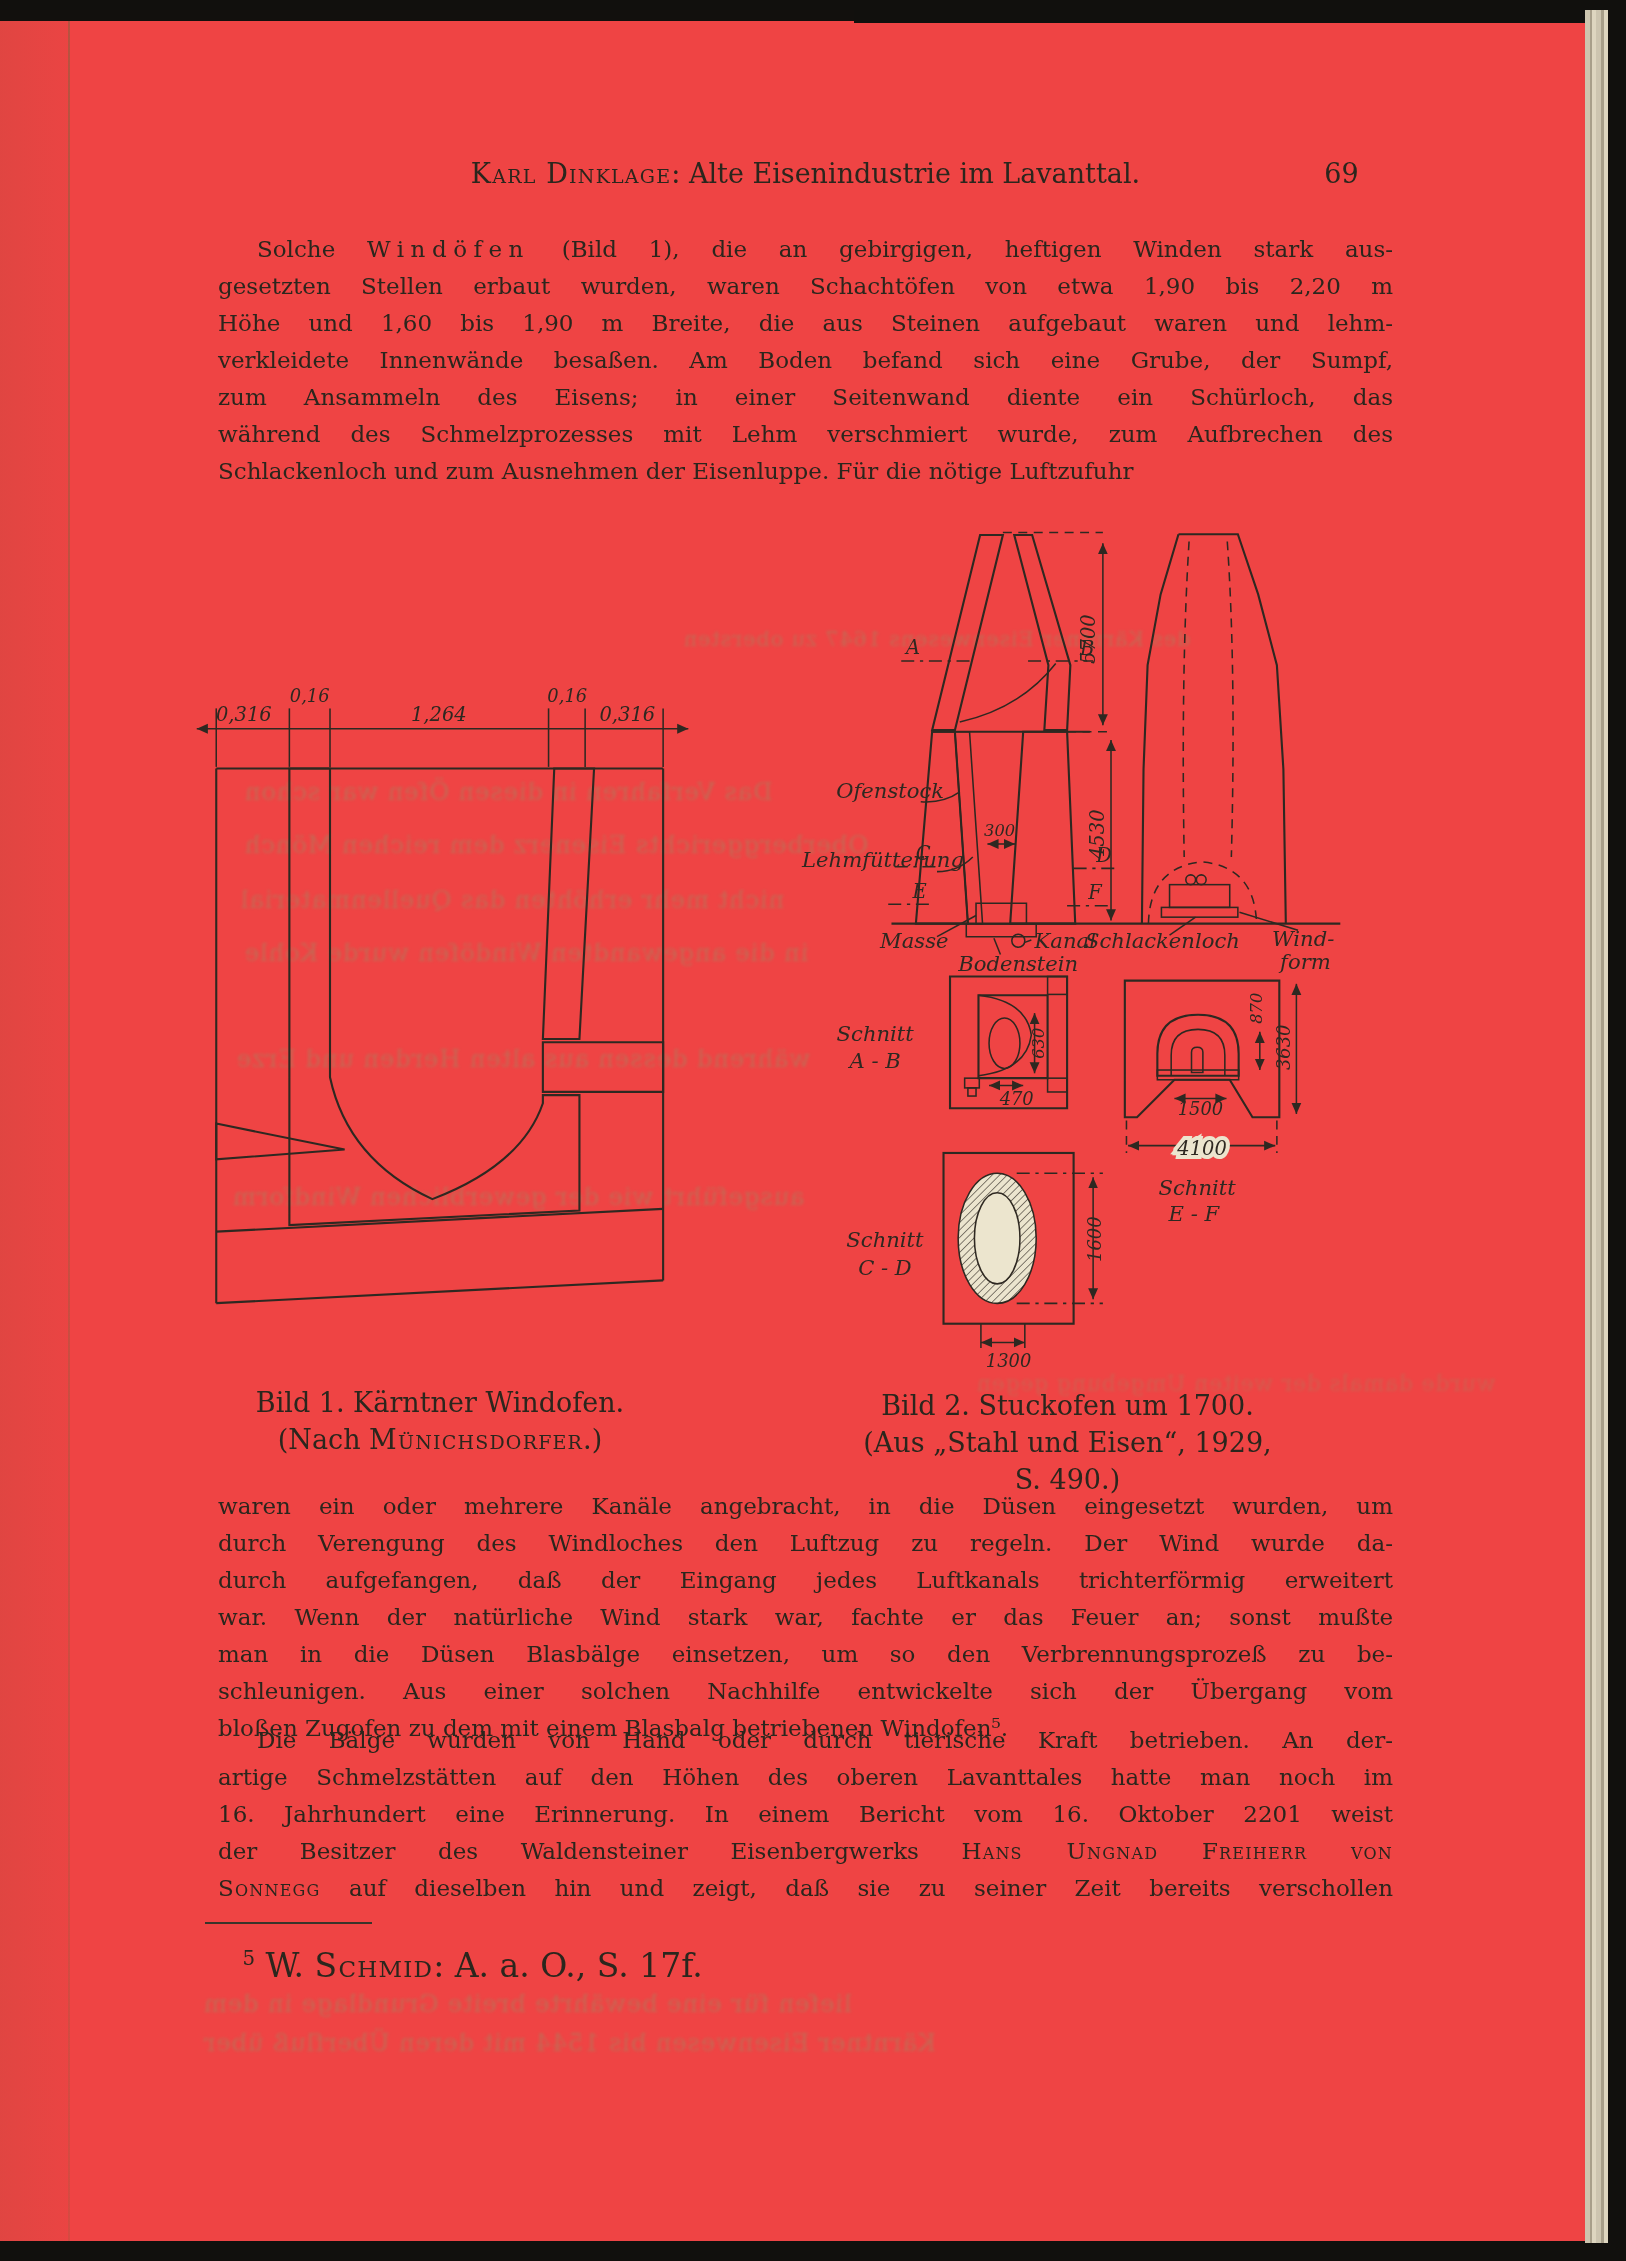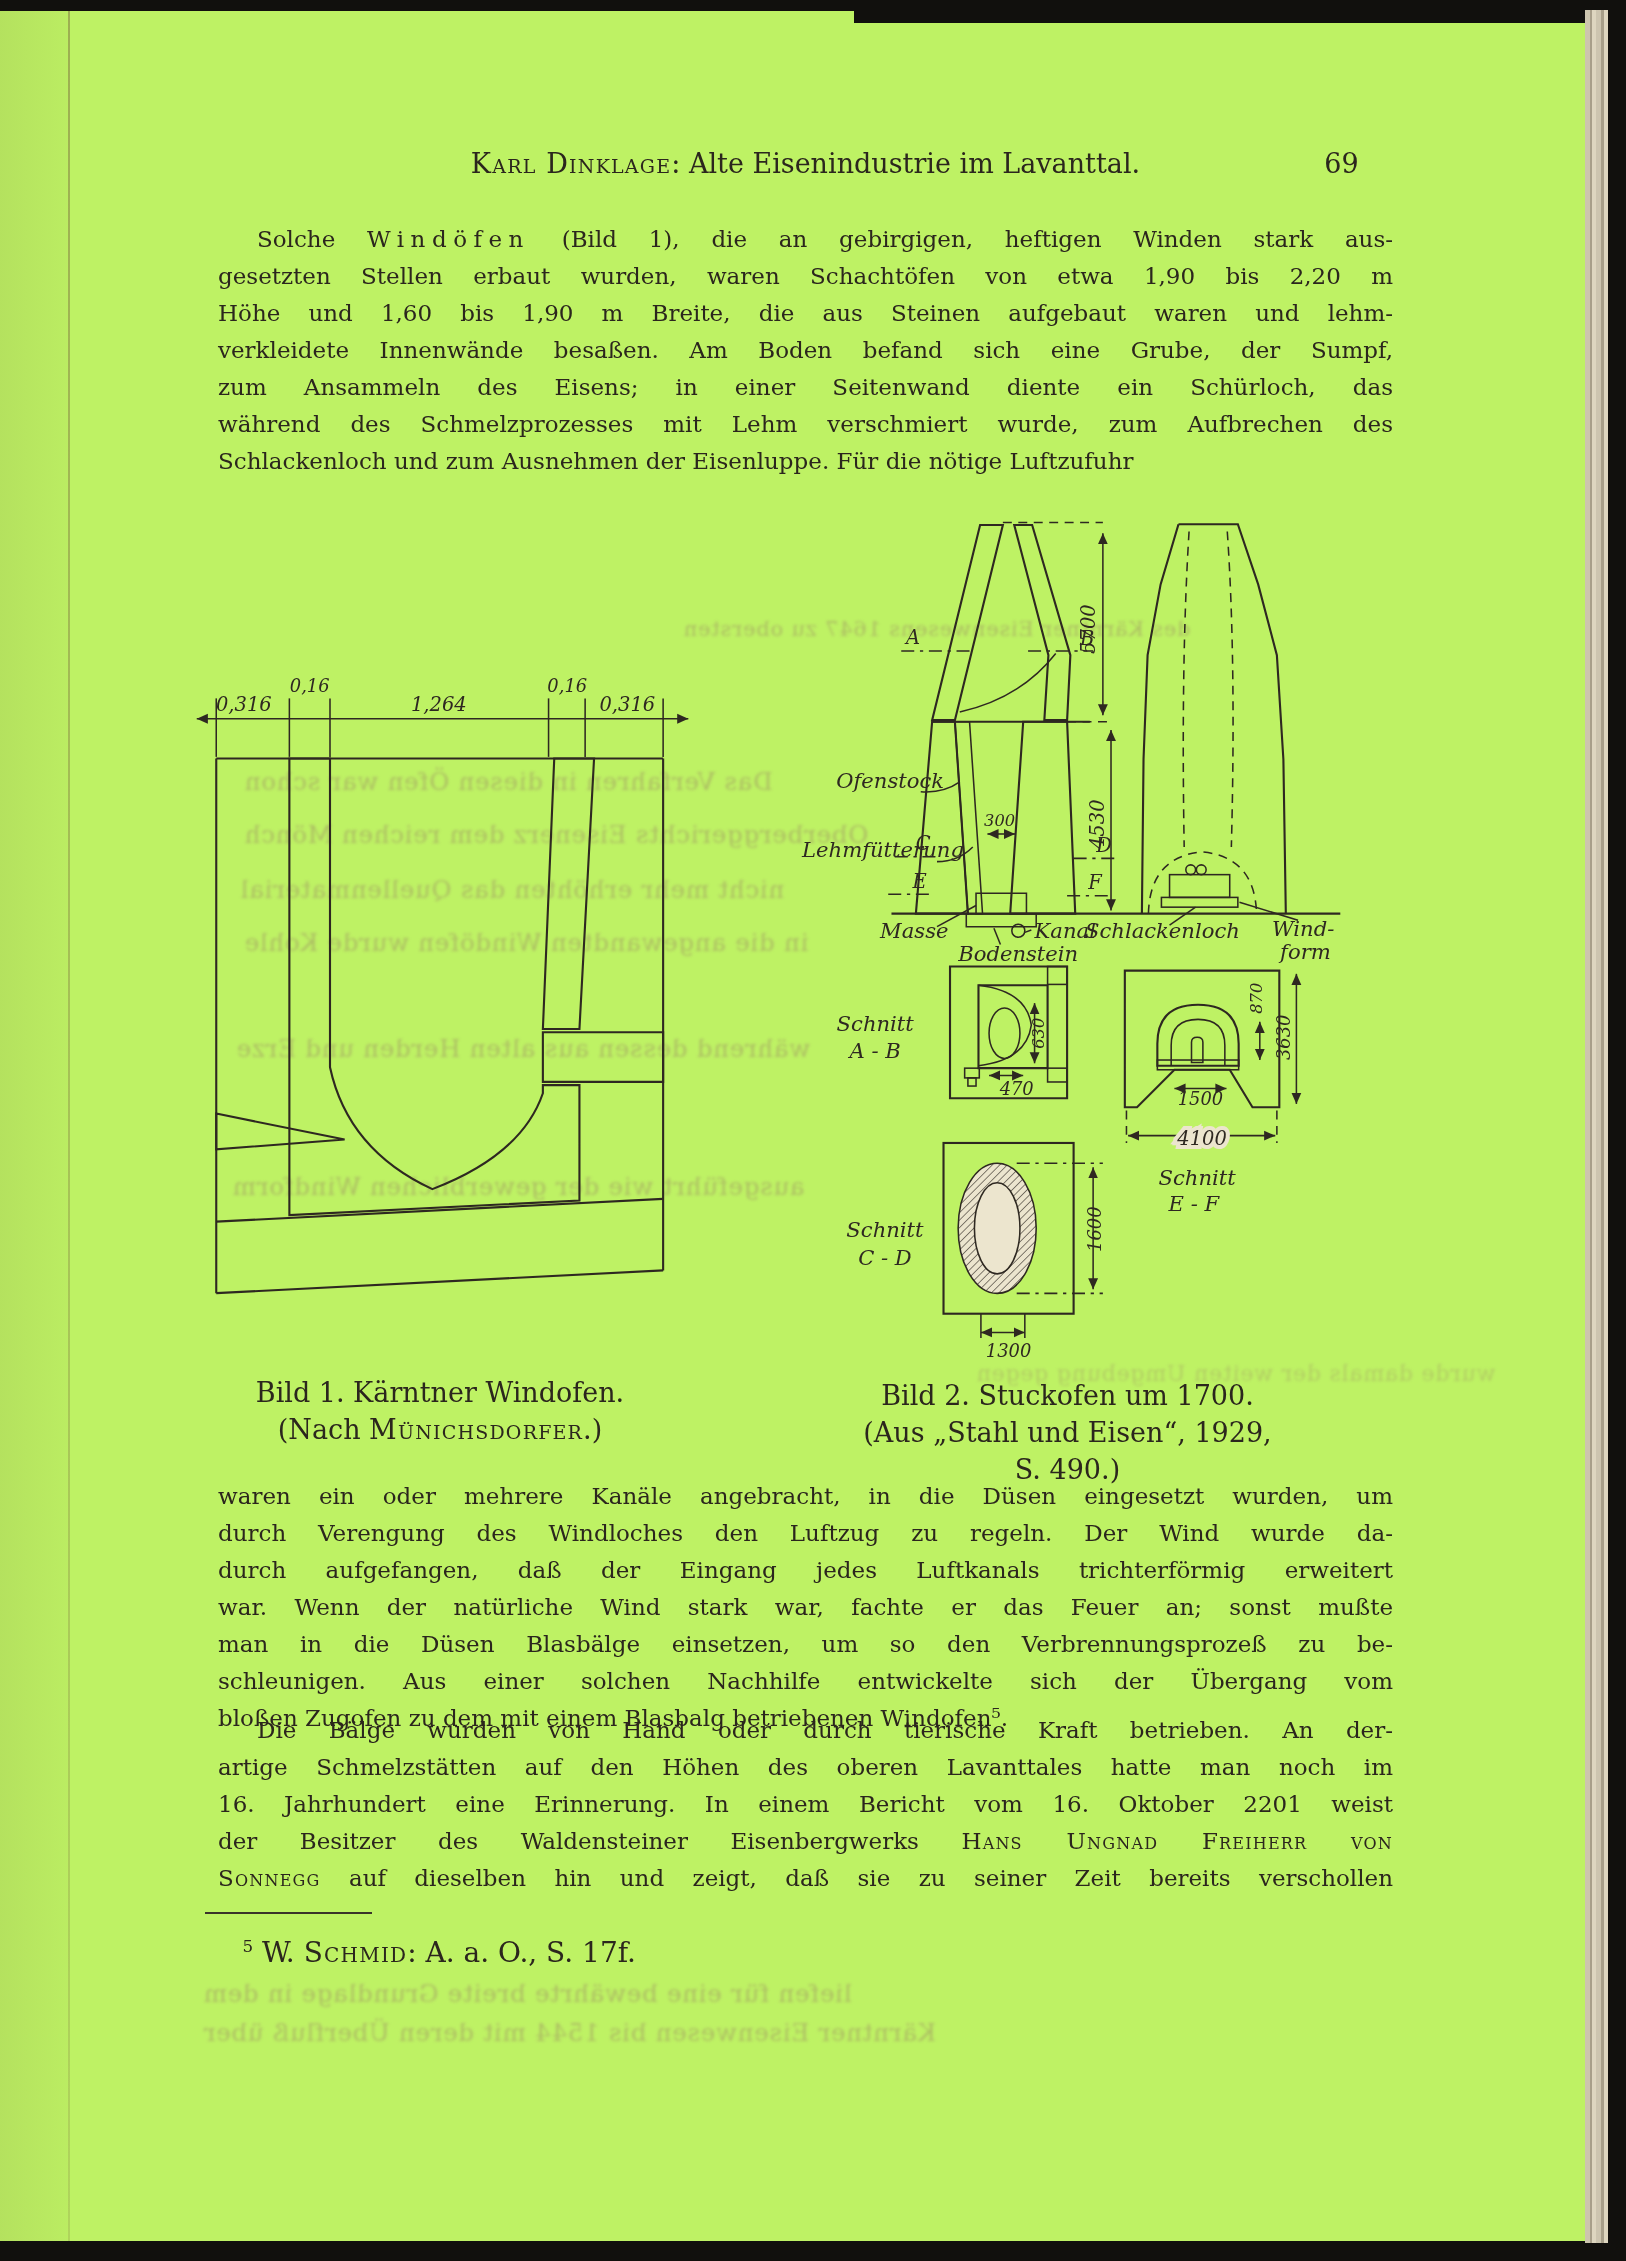--- a/index.html
+++ b/index.html
@@ -1,17 +1,17 @@
 <!DOCTYPE html>
 <html style="font-size:13px"><head>
 <meta charset="utf-8">
 <style>
   html,body{margin:0;padding:0;}
   body{width:1626px;height:2261px;position:relative;background:#12100d;font-family:"DejaVu Serif",serif;}
-  #sheet{position:absolute;left:0;top:11px;width:1608px;height:2234px;background:#bef264;overflow:hidden;}
+  #sheet{position:absolute;left:0;top:21px;width:1608px;height:2234px;background:#ef4444;overflow:hidden;}
   #gutter{position:absolute;left:0;top:0;width:70px;height:100%;background:linear-gradient(90deg,rgba(95,80,45,.10),rgba(95,80,45,.03));}
   #crease{position:absolute;left:68px;top:0;width:2.4px;height:100%;background:linear-gradient(180deg,rgba(120,100,60,.45),rgba(120,100,60,.18));}
   #edge-stack{position:absolute;right:18px;top:9.8px;width:23px;height:2233px;background:repeating-linear-gradient(90deg,#cdc5af 0 4.9px,#a89f89 4.9px 7.3px,#ded6bf 7.3px 11.4px);}
   .black-band{position:absolute;background:#11100d;}
   .txt{position:absolute;color:#2b261d;}
   .bl{width:1175px;line-height:37px;font-size:23px;text-align:justify;text-align-last:justify;white-space:normal;}
   .bl-end{text-align-last:left;}
   .indent{text-indent:39px;}
   .sc{font-variant:small-caps;letter-spacing:1.2px;}
   .ls{letter-spacing:6.5px;}
@@ -229,21 +229,21 @@
 
   <div class="txt" style="left:218px;top:1701px;">
     <div class="bl indent">Die Bälge wurden von Hand oder durch tierische Kraft betrieben. An der-</div>
     <div class="bl">artige Schmelzstätten auf den Höhen des oberen Lavanttales hatte man noch im</div>
     <div class="bl">16. Jahrhundert eine Erinnerung. In einem Bericht vom 16. Oktober 2201 weist</div>
     <div class="bl"><span>der Besitzer des Waldensteiner Eisenbergwerks </span><span class="sc">Hans Ungnad Freiherr von</span></div>
     <div class="bl"><span class="sc">Sonnegg</span><span> auf dieselben hin und zeigt, daß sie zu seiner Zeit bereits verschollen</span></div>
   </div>
 
   <div style="position:absolute;left:205px;top:1901px;width:167px;height:1.6px;background:#3a342a;"></div>
-  <div class="txt" style="left:218px;top:1925px;font-size:28px;padding-left:24.4px;">
+  <div class="txt" style="left:218px;top:1925px;font-size:33px;padding-left:24.4px;">
     <span class="fsup">5</span><span> W. </span><span class="sc">Schmid</span><span>: A. a. O., S. 17f.</span>
   </div>
 </div>
 
 <div class="black-band" style="left:0;top:0;width:1626px;height:9.8px;"></div>
 <div class="black-band" style="left:854px;top:0;width:772px;height:23px;"></div>
 <div class="black-band" style="left:1608px;top:0;width:18px;height:2261px;"></div>
 <div class="black-band" style="left:0;top:2241px;width:1626px;height:20.3px;"></div>
 <div id="edge-stack"></div>
 

